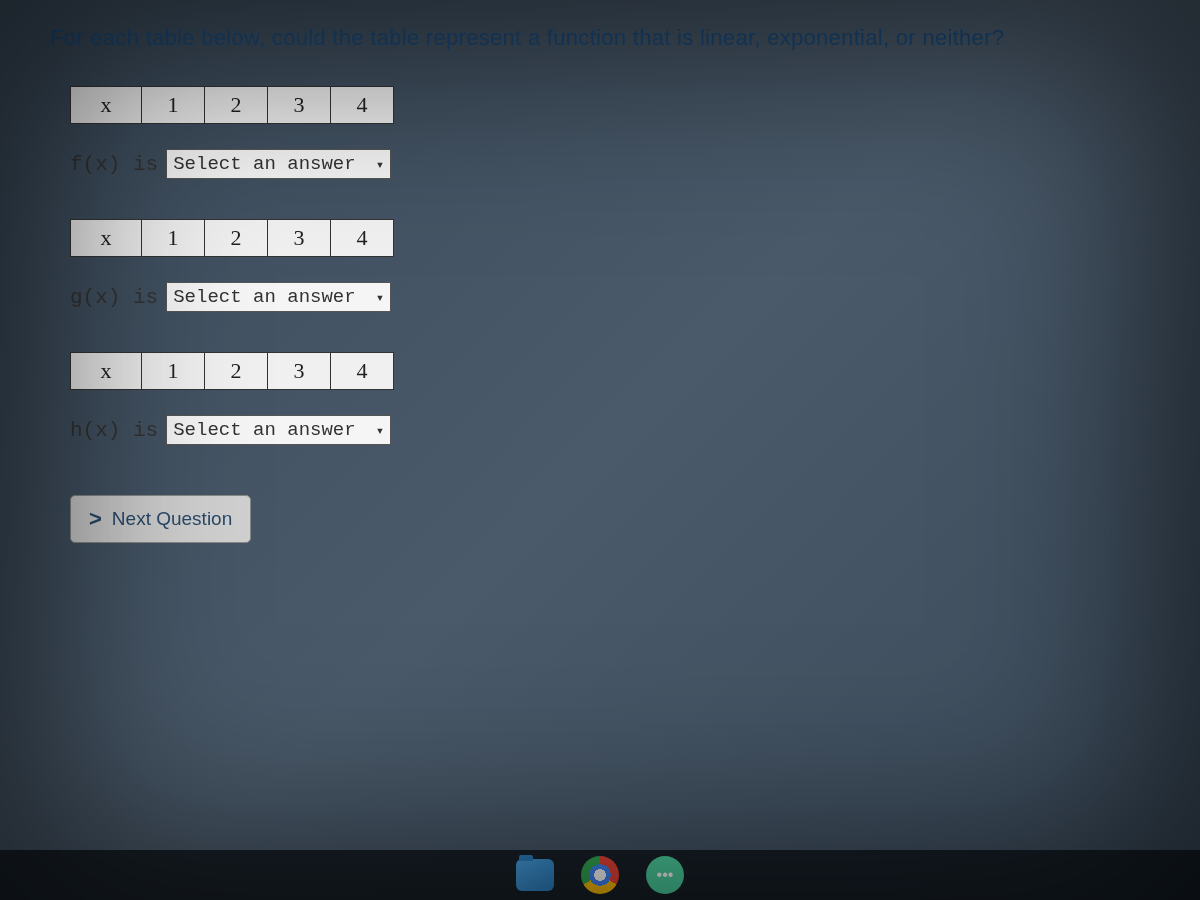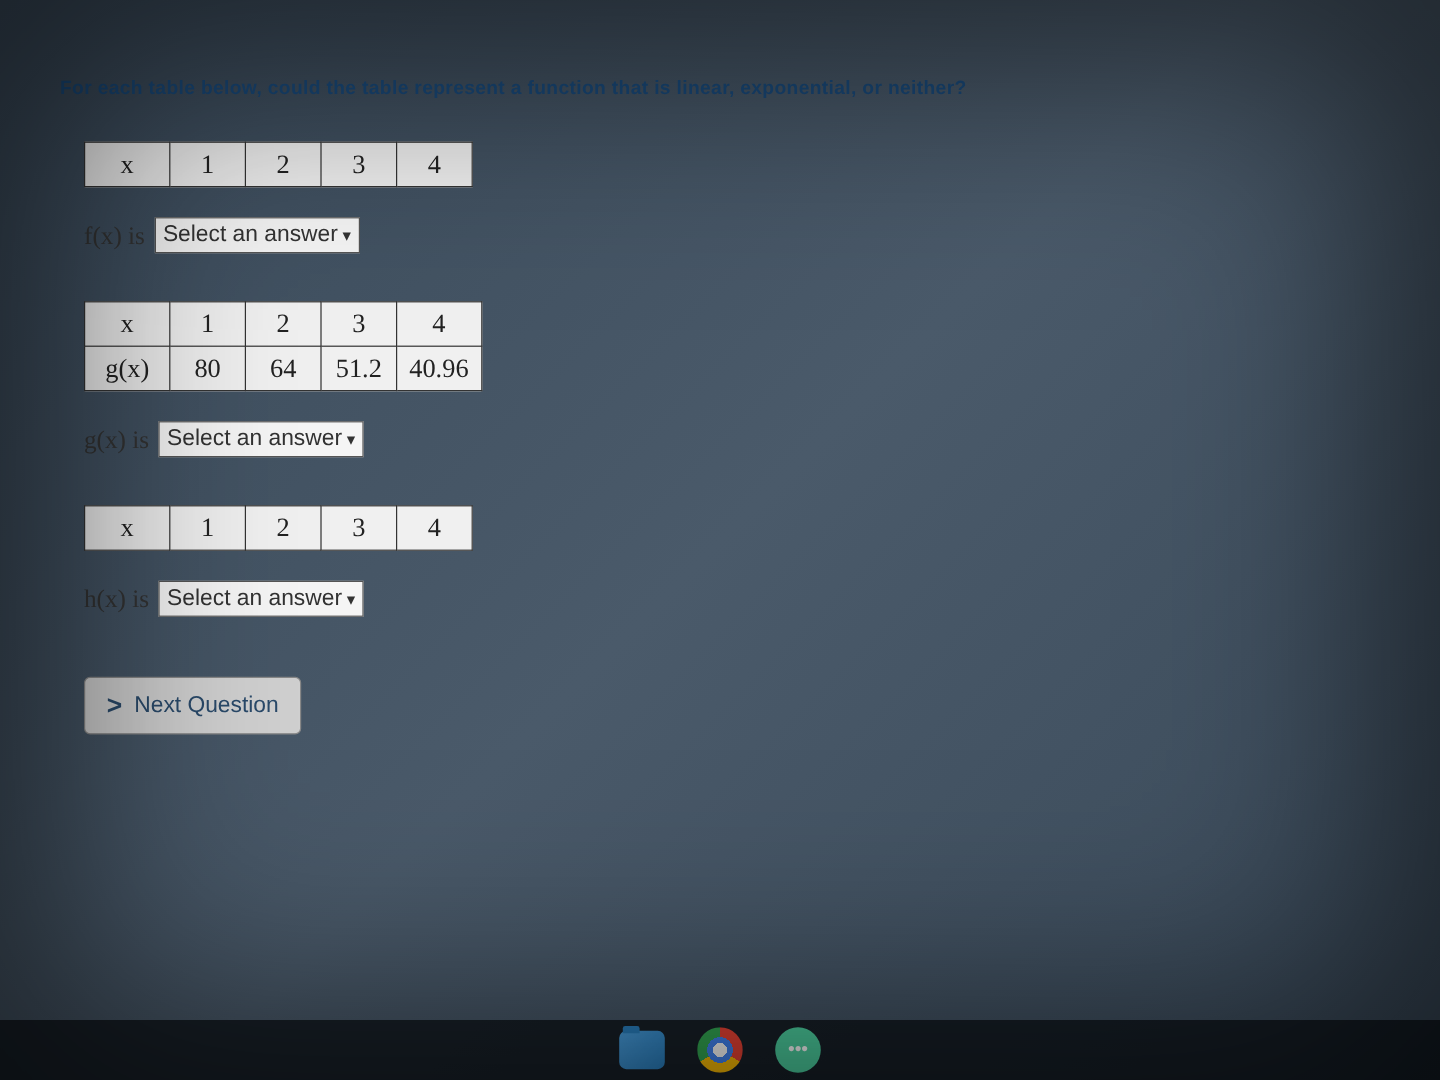--- a/index.html
+++ b/index.html
@@ -10,25 +10,24 @@
     min-height: 900px;
     width: 1200px;
     position: relative;
     overflow: hidden;
   }
   .content {
     padding: 25px 50px;
   }
   .question-text {
     color: #1a4a7a;
-    font-size: 16px;
-    font-weight: bold;
+    font-size: 22px;
+    font-weight: normal;
     margin-bottom: 35px;
     letter-spacing: 0.3px;
-    margin-top: 40px;
   }
   .table-section {
     margin-left: 20px;
     margin-bottom: 25px;
   }
   table.data-table {
     border-collapse: collapse;
     background: #e8e8e8;
   }
   table.data-table td {
@@ -47,32 +46,32 @@
   .answer-row {
     margin-left: 20px;
     margin-bottom: 40px;
     font-size: 21px;
     color: #333;
     display: flex;
     align-items: center;
     gap: 8px;
   }
   .answer-label {
-    font-family: Liberation Serif, serif;
+    font-family: Liberation Mono, monospace;
   }
   .select-box {
     background: #f5f5f5;
     border: 1.5px solid #555;
     padding: 3px 6px;
     font-size: 19px;
-    font-family: Liberation Sans, sans-serif;
+    font-family: Liberation Mono, monospace;
     color: #333;
     display: inline-flex;
     align-items: center;
-    gap: 4px;
+    gap: 20px;
     cursor: pointer;
   }
   .chevron {
     font-size: 14px;
     color: #333;
   }
   .next-button {
     margin-left: 20px;
     margin-top: 10px;
     background: #d0d0d0;
@@ -185,27 +184,20 @@
   <div class="table-section">
     <table class="data-table">
       <tbody>
           <tr>
         <td class="header-cell">x</td>
         <td>1</td>
         <td>2</td>
         <td>3</td>
         <td>4</td>
       </tr>
-      <tr>
-        <td class="header-cell">g(x)</td>
-        <td>80</td>
-        <td>64</td>
-        <td>51.2</td>
-        <td>40.96</td>
-      </tr>
     </tbody>
       </table>
   </div>
   <div class="answer-row">
     <span class="answer-label">g(x) is</span>
     <span class="select-box">
       <span>Select an answer</span>
       <span class="chevron">▾</span>
     </span>
   </div>

